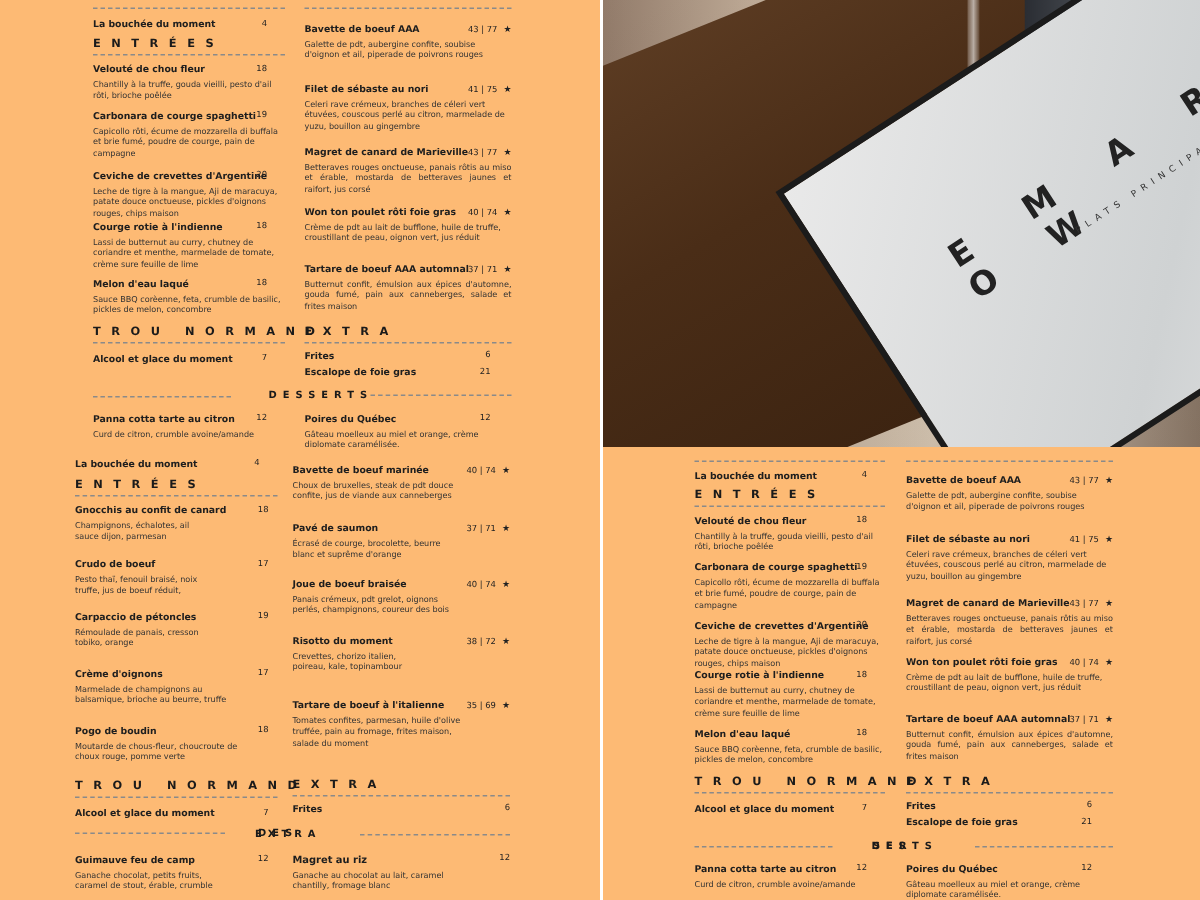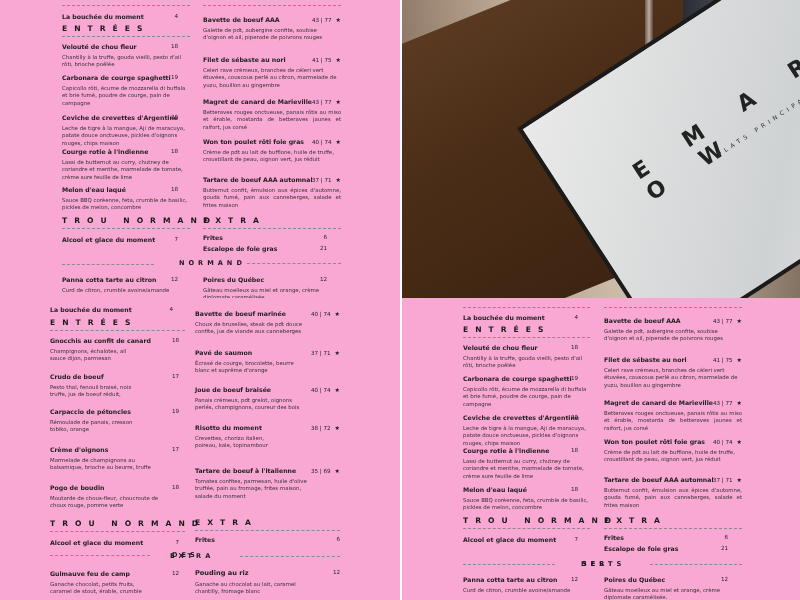--- a/index.html
+++ b/index.html
@@ -1,17 +1,17 @@
 <!DOCTYPE html>
 <html><head>
 <meta charset="utf-8">
 <style>
   html, body { margin:0; padding:0; }
   body { width:800px; height:600px; position:relative; overflow:hidden; background:#ffffff; font-family:"DejaVu Sans", sans-serif; color:#1a1a1a; }
-  .panel { position:absolute; overflow:hidden; background:#f9a8d4; }
+  .panel { position:absolute; overflow:hidden; background:#fdba74; }
   .col { position:absolute; }
   .dots { border-top:1px dashed #8a8a8a; height:0; position:absolute; }
   .item { position:absolute; left:0; right:0; }
   .name { font-size:6.2px; font-weight:bold; color:#1e1e1e; white-space:nowrap; }
   .price { position:absolute; top:0; font-size:5.6px; color:#222; white-space:nowrap; }
   .desc { font-size:5.4px; line-height:7.3px; color:#333; margin-top:4px; }
   .desc.just { text-align:justify; }
   .section { position:absolute; font-size:7.6px; font-weight:bold; letter-spacing:7px; color:#1a1a1a; white-space:nowrap; }
   .star { font-size:6px; margin-left:4px; }
   .photo { position:absolute; left:402px; top:0; width:398px; height:298px; overflow:hidden;
@@ -110,21 +110,21 @@
     <div class="section" style="left:0;top:216px;">EXTRA</div>
     <div class="dots" style="left:0;width:138px;top:228px;"></div>
     <div class="item" style="top:234px;">
       <div class="name">Frites</div>
       <div class="price" style="right:14px;">6</div>
     </div>
     <div class="item" style="top:245px;">
       <div class="name">Escalope de foie gras</div>
       <div class="price" style="right:14px;">21</div>
     </div>
-    <div class="section" style="left:-24px;top:259px;font-size:6.6px;letter-spacing:4px;">NORMAND</div>
+    <div class="section" style="left:-24px;top:259px;font-size:6.6px;letter-spacing:4px;">DESSERTS</div>
     <div class="dots" style="left:44px;width:94px;top:263px;"></div>
     <div class="item" style="top:276px;">
       <div class="name">Poires du Québec</div>
       <div class="price" style="right:14px;">12</div>
       <div class="desc">Gâteau moelleux au miel et orange, crème diplomate caramélisée.</div>
     </div>
   </div>
 </div>
 
 <div class="photo">
@@ -216,21 +216,21 @@
     </div>
     <div class="section" style="left:0;top:220px;">EXTRA</div>
     <div class="dots" style="left:0;width:145px;top:232px;"></div>
     <div class="item" style="top:238px;">
       <div class="name">Frites</div>
       <div class="price" style="right:0;">6</div>
     </div>
     <div class="section" style="left:-25px;top:254px;font-size:6.6px;letter-spacing:4px;">EXTRA</div>
     <div class="dots" style="left:45px;width:100px;top:258px;"></div>
     <div class="item" style="top:271px;">
-      <div class="name" style="font-size:6.6px;">Pouding au riz</div>
+      <div class="name" style="font-size:6.6px;">Magret au riz</div>
       <div class="price" style="right:0;">12</div>
       <div class="desc" style="width:125px;">Ganache au chocolat au lait, caramel chantilly, fromage blanc</div>
     </div>
   </div>
 </div>
 
 <div class="panel" style="left:402px;top:298px;width:398px;height:302px;">
   <div class="col" style="left:61px;top:0;width:127px;height:302px;">
     <div class="dots" style="left:0;width:127px;top:9px;"></div>
     <div class="item" style="top:16px;">

